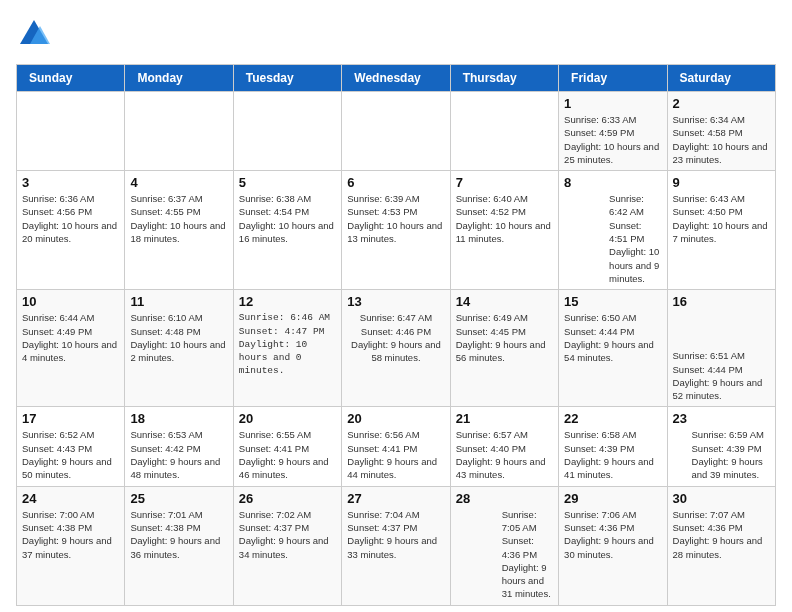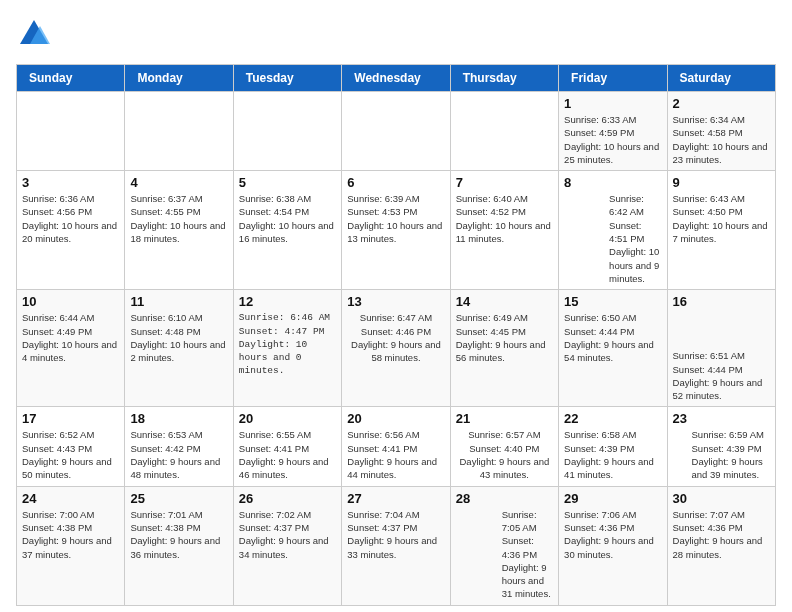--- a/index.html
+++ b/index.html
@@ -241,21 +241,21 @@
 Daylight: 9 hours and 46 minutes.</div>
         </td>
         <td>
           <div class="day-number">20</div>
           <div class="day-info" style="white-space: pre-line;">Sunrise: 6:56 AM
 Sunset: 4:41 PM
 Daylight: 9 hours and 44 minutes.</div>
         </td>
         <td>
           <div class="day-number">21</div>
-          <div class="day-info" style="white-space: pre-line; text-align: center;">Sunrise: 6:57 AM
+          <div class="day-info" style="white-space: pre-line;">Sunrise: 6:57 AM
 Sunset: 4:40 PM
 Daylight: 9 hours and 43 minutes.</div>
         </td>
         <td>
           <div class="day-number">22</div>
           <div class="day-info" style="white-space: pre-line;">Sunrise: 6:58 AM
 Sunset: 4:39 PM
 Daylight: 9 hours and 41 minutes.</div>
         </td>
         <td>

